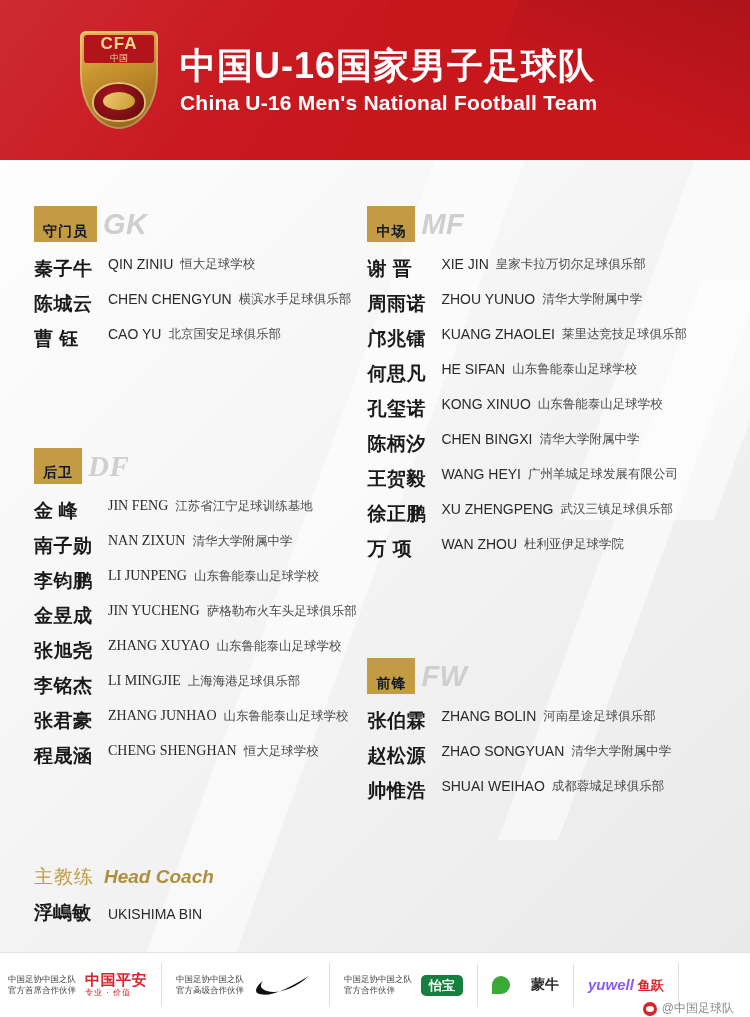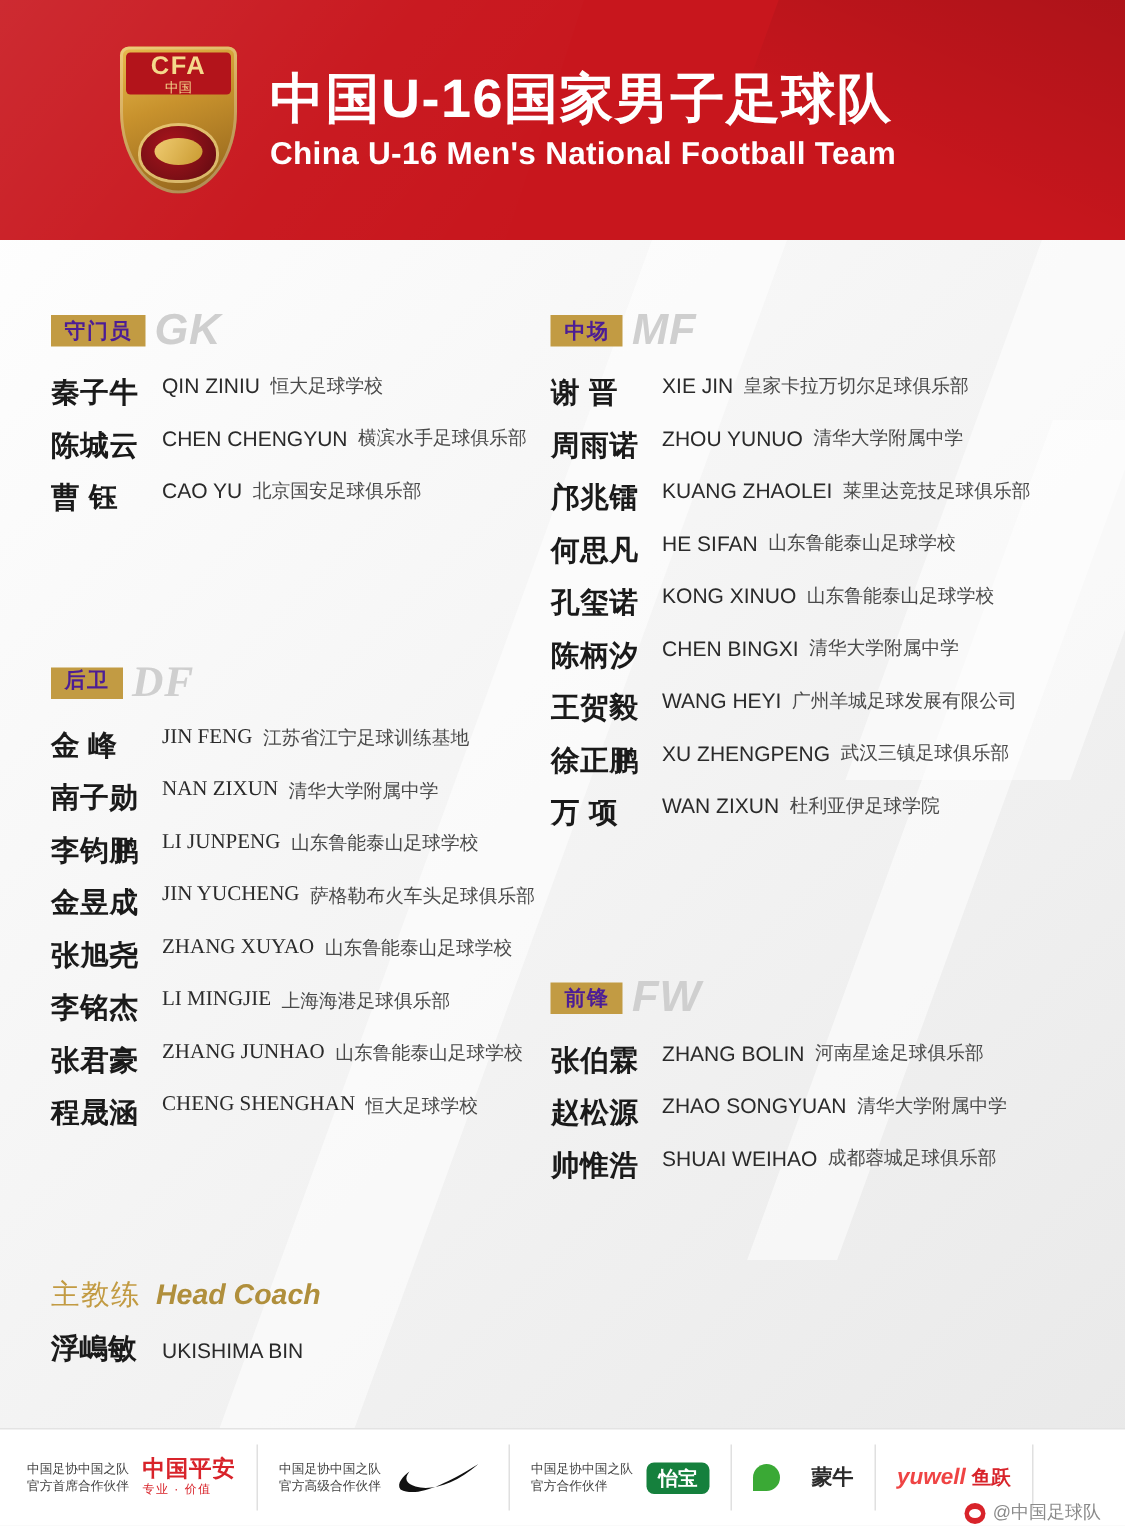--- a/index.html
+++ b/index.html
@@ -151,24 +151,24 @@
   .col-right { width: 366px; }
 
   
   .sec-head {
     display: flex;
     align-items: center;
     margin-bottom: 14px;
   }
   .sec-cn {
     background: #c29b43;
-    color: #4c1d95;
+    color: #0f172a;
     font-size: 14px;
     font-weight: bold;
-    padding: 3px 9px 4px 9px;
+    padding: 18px 9px 4px 9px;
     line-height: 1;
     letter-spacing: 1px;
   }
   .sec-en {
     color: #cfcfcf;
     font-size: 29px;
     font-weight: bold;
     font-style: italic;
     margin-left: 6px;
     line-height: 1;
@@ -240,21 +240,21 @@
   }
 
   
   .footer {
     position: relative;
     height: 65px;
     background: #ffffff;
     border-top: 1px solid #e3e3e3;
     display: flex;
     align-items: center;
-    padding: 0 18px;
+    padding: 0 8px;
   }
   .sponsor {
     display: flex;
     align-items: center;
     height: 44px;
     padding-right: 14px;
     margin-right: 14px;
     border-right: 1px solid #e0e0e0;
   }
   .sponsor:last-of-type { border-right: none; }
@@ -304,21 +304,21 @@
     width: 18px; height: 18px;
     background: #3aa935;
     border-radius: 50% 50% 50% 0;
     margin-right: 5px;
   }
   .mn-text { color: #2b2b2b; font-size: 14px; font-weight: bold; }
   .sp-yuwell {
     display: flex;
     align-items: baseline;
   }
-  .yw-en { color: #ef4444; font-size: 15px; font-weight: bold; font-style: italic; }
+  .yw-en { color: #8b5cf6; font-size: 15px; font-weight: bold; font-style: italic; }
   .yw-cn { color: #d8232a; font-size: 13px; font-weight: bold; margin-left: 4px; }
 
   .watermark {
     position: absolute;
     right: 16px;
     bottom: 0;
     display: flex;
     align-items: center;
     color: #8b8b8b;
     font-size: 12px;
@@ -482,21 +482,21 @@
             <span class="p-en">WANG HEYI</span>
             <span class="p-club">广州羊城足球发展有限公司</span>
           </div>
           <div class="player">
             <span class="p-cn">徐正鹏</span>
             <span class="p-en">XU ZHENGPENG</span>
             <span class="p-club">武汉三镇足球俱乐部</span>
           </div>
           <div class="player">
             <span class="p-cn">万 项</span>
-            <span class="p-en">WAN ZIXUN</span>
+            <span class="p-en">WAN ZHOU</span>
             <span class="p-club">杜利亚伊足球学院</span>
           </div>
         </div>
 
         <div class="group fw">
           <div class="sec-head">
             <span class="sec-cn">前锋</span>
             <span class="sec-en">FW</span>
           </div>
           <div class="player">

